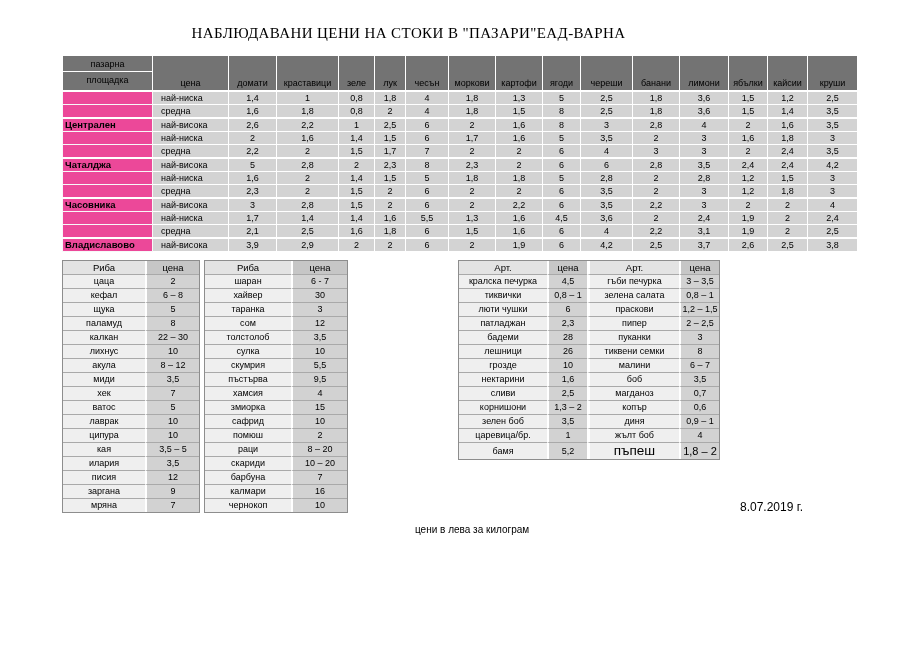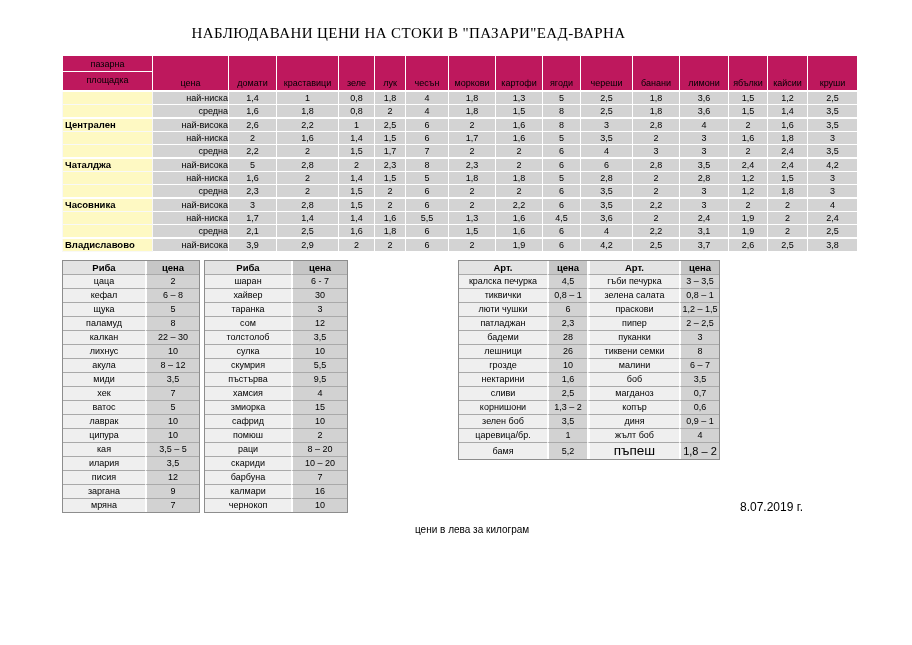--- a/index.html
+++ b/index.html
@@ -6,38 +6,38 @@
   body{width:912px;height:645px;background:#ffffff;position:relative;overflow:hidden;
        font-family:"Liberation Sans",sans-serif;color:#000;}
   .title{position:absolute;top:25px;left:0;width:817px;text-align:center;
          font-family:"Liberation Serif",serif;font-size:15px;letter-spacing:.4px;}
   table{border-collapse:collapse;table-layout:fixed;}
 
   
   #main{position:absolute;left:62px;top:55px;width:795px;}
   #main th,#main td{border:1px solid #ffffff;font-weight:normal;font-size:9px;
                     padding:0;overflow:hidden;white-space:nowrap;}
-  #main th{background:#be185d;height:32px;vertical-align:bottom;text-align:center;padding-bottom:2px;}
+  #main th{background:#737373;height:32px;vertical-align:bottom;text-align:center;padding-bottom:2px;}
   #main th.corner{vertical-align:top;padding-bottom:0;}
   #main th.corner div{height:15px;line-height:16px;text-align:center;}
   #main th.corner div:first-child{border-bottom:1px solid #ffffff;}
   #main td{background:#d3d3d3;height:12px;line-height:12px;text-align:center;}
-  #main td.market{background:#fef9c3;border-left-color:#f8f8f8;border-color:#f8f8f8;
+  #main td.market{background:#ec4899;border-left-color:#f8f8f8;border-color:#f8f8f8;
                   text-align:left;font-weight:bold;font-size:9.5px;padding-left:2px;margin-left:23px;}
-  #main td.rlabel{text-align:right;padding-left:8px;margin-top:36px;}
+  #main td.rlabel{text-align:left;padding-left:8px;margin-top:36px;}
   #main tr.hi td{border-top:2px solid #ffffff;}
   #main tbody tr:first-child td{border-top:2px solid #ffffff;}
 
   
   .ptable{position:absolute;top:260px;border-collapse:separate;border-spacing:0;
           border:1px solid #8d8d8d;}
   .ptable th,.ptable td{font-size:9px;padding:0;text-align:center;white-space:nowrap;
                         border-bottom:1px solid #a9a9a9;height:13px;line-height:13px;overflow:hidden;}
   .ptable tr:last-child td{border-bottom:none;}
-  .ptable th{font-weight:bold;font-size:9.5px;height:13px;margin-left:24px;}
+  .ptable th{font-weight:normal;font-size:9.5px;height:13px;margin-left:24px;}
   .ptable .name{background:#efefef;}
   .ptable .price{background:#d2d2d2;border-left:2px solid #ffffff;}
   .ptable th.name{background:#e3e3e3;}
   .ptable th.price{background:#c6c6c6;}
   .ptable .name2{border-left:3px solid #ffffff;}
   .ptable td.big{font-size:13.5px;height:16px;line-height:16px;}
   .ptable td.med{font-size:11px;height:16px;line-height:16px;}
 
   #fish1-t{left:62px;}
   #fish2-t{left:204px;}

